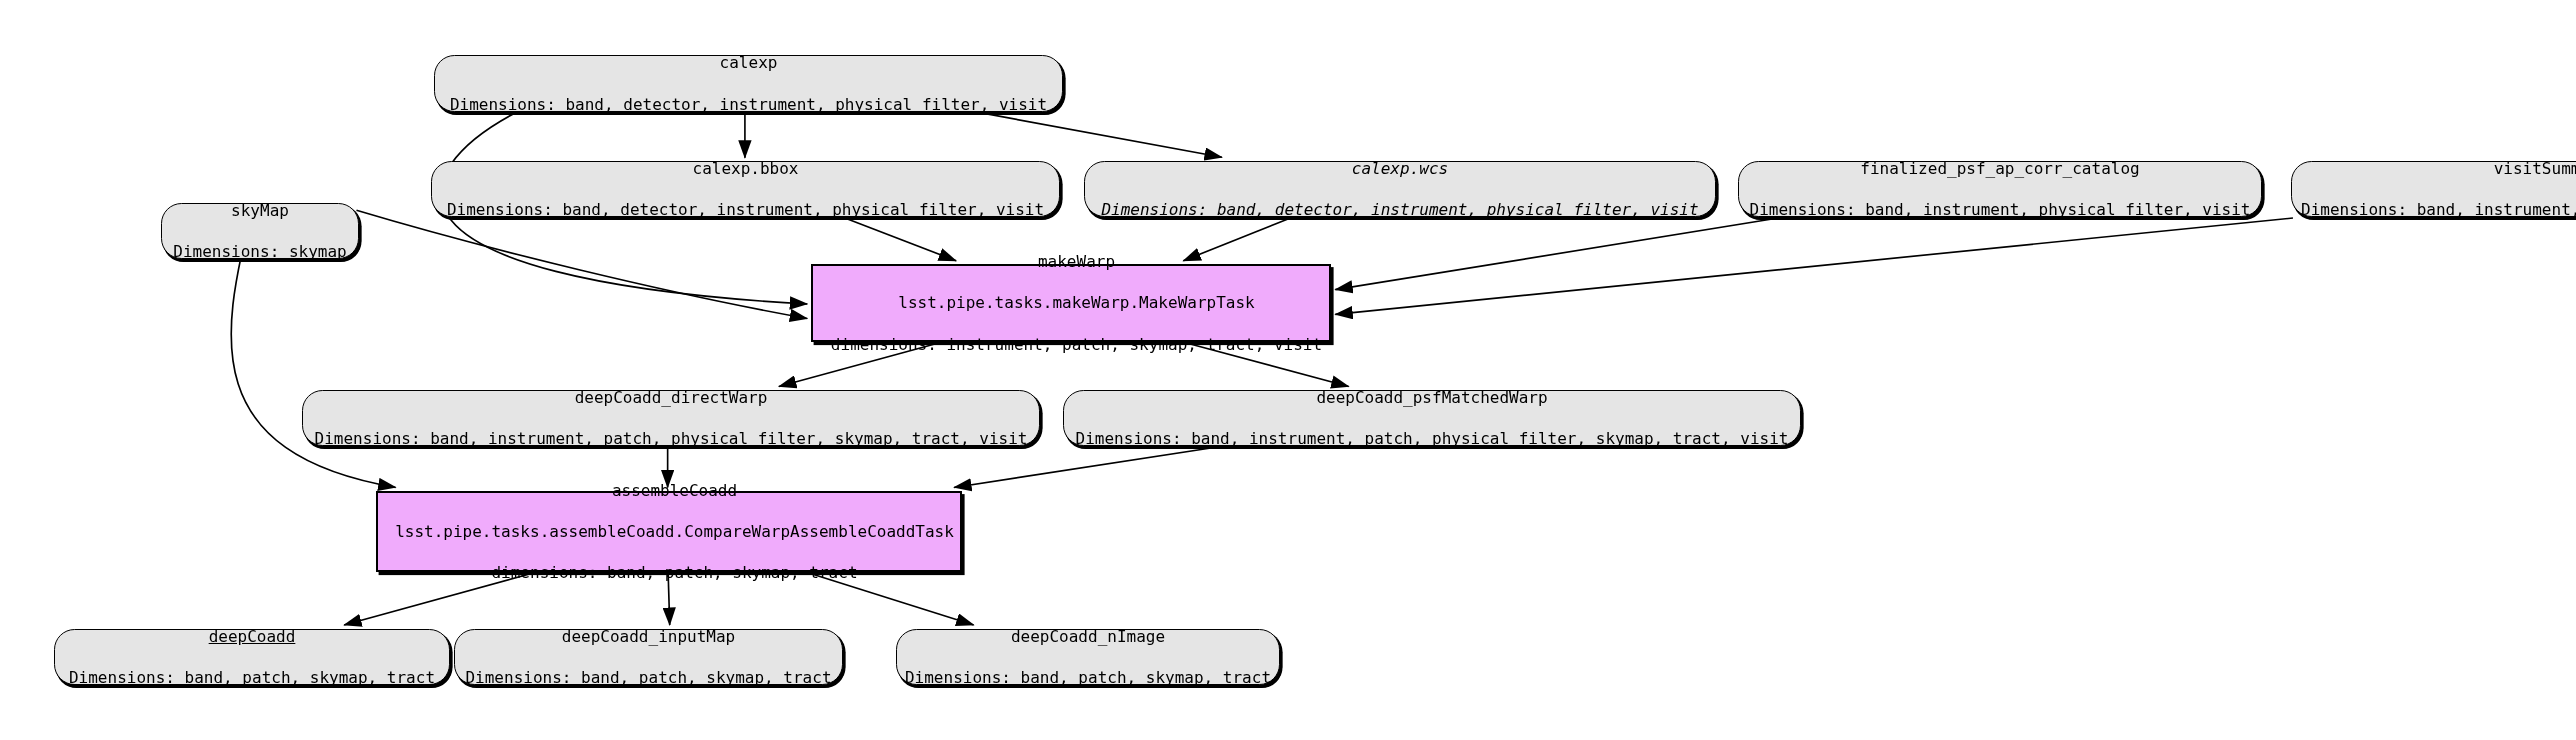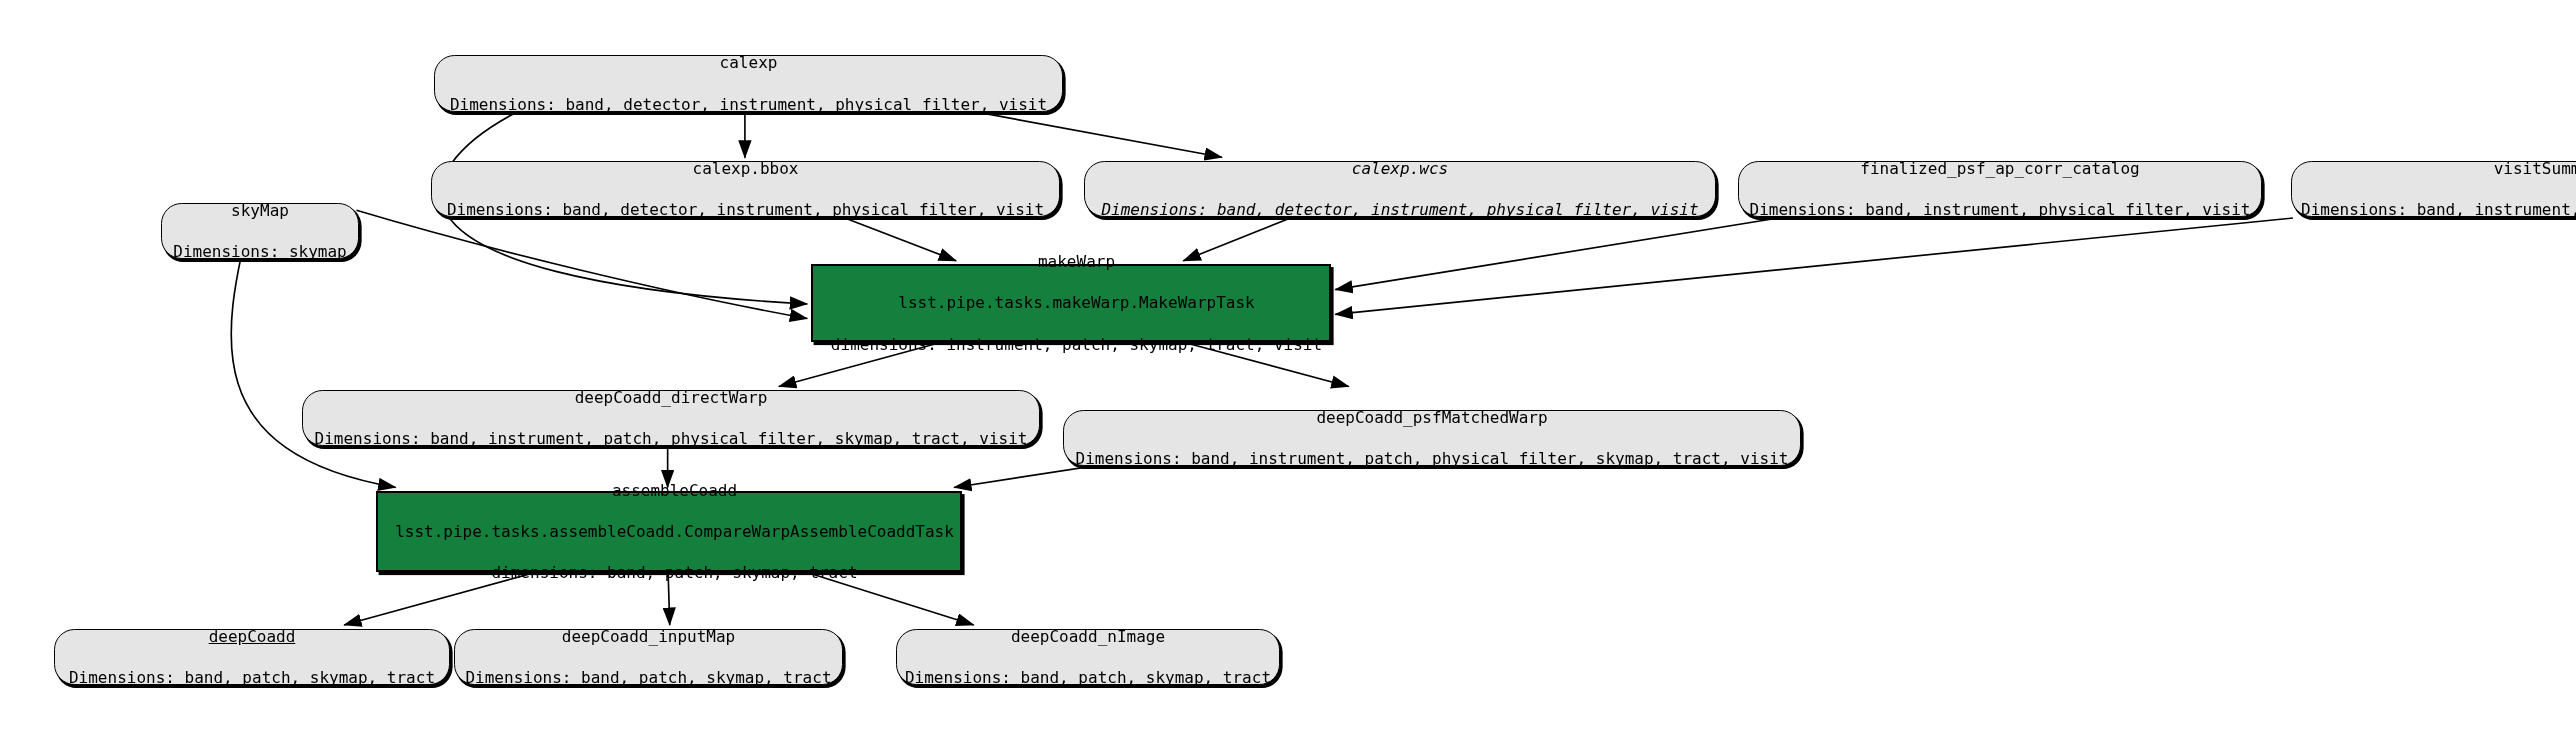--- a/index.html
+++ b/index.html
@@ -39,21 +39,21 @@
     line-height: 1.32;
     gap: 20px;
   }
   .node.dataset {
     background: #e5e5e5;
     border: 1.5px solid #000000;
     border-radius: 20.6px;
     box-shadow: 2.1px 2.6px 0 #000000, 2.1px 2.6px 0 0.5px #000000;
   }
   .node.task {
-    background: #15803d;
+    background: #f0abfc;
     border: 2.6px solid #000000;
     border-radius: 0;
     box-shadow: 2.6px 3.1px 0 #000000;
     padding-left: 11px;
   }
   .nline { pointer-events: none; }
   svg path { fill: none; stroke: #000000; stroke-width: 3.2px; }
 </style>
 </head>
 <body>
@@ -118,21 +118,21 @@
     <div class="nline">makeWarp</div>
     <div class="nline">lsst.pipe.tasks.makeWarp.MakeWarpTask</div>
     <div class="nline">dimensions: instrument, patch, skymap, tract, visit</div>
   </div>
 
   <div class="node dataset" style="left:302px; top:390px; width:738px; height:56px;">
     <div class="nline">deepCoadd_directWarp</div>
     <div class="nline">Dimensions: band, instrument, patch, physical_filter, skymap, tract, visit</div>
   </div>
 
-  <div class="node dataset" style="left:1063px; top:410px; width:738px; height:56px;">
+  <div class="node dataset" style="left:1063px; top:390px; width:738px; height:56px;">
     <div class="nline">deepCoadd_psfMatchedWarp</div>
     <div class="nline">Dimensions: band, instrument, patch, physical_filter, skymap, tract, visit</div>
   </div>
 
   <div class="node task" style="left:376px; top:491px; width:586px; height:81px;">
     <div class="nline">assembleCoadd</div>
     <div class="nline">lsst.pipe.tasks.assembleCoadd.CompareWarpAssembleCoaddTask</div>
     <div class="nline">dimensions: band, patch, skymap, tract</div>
   </div>
 

